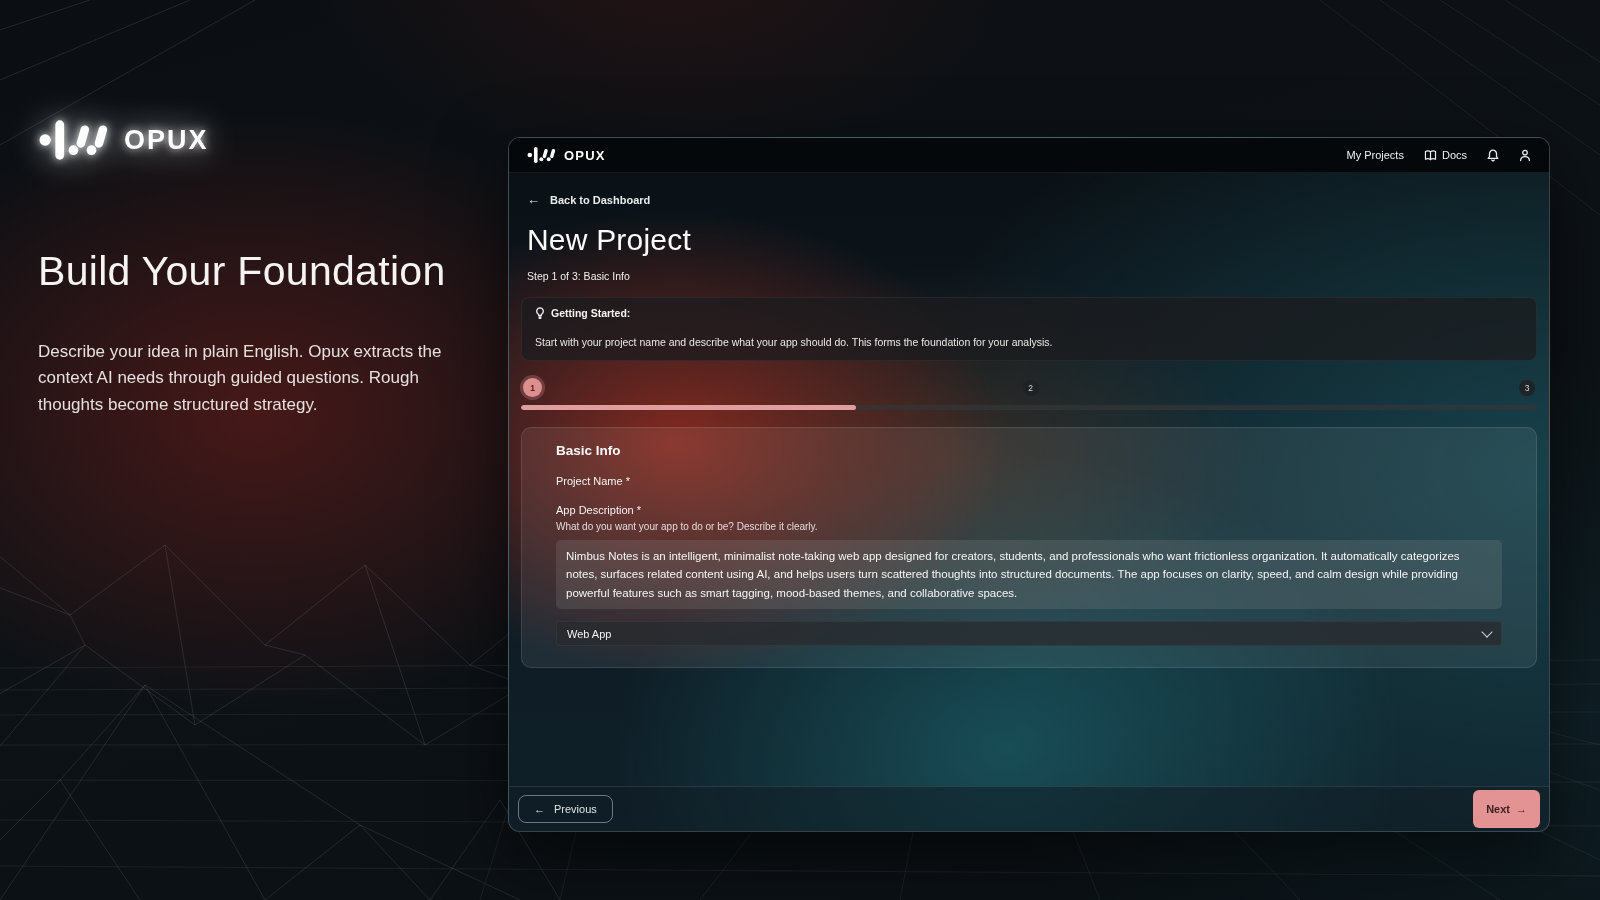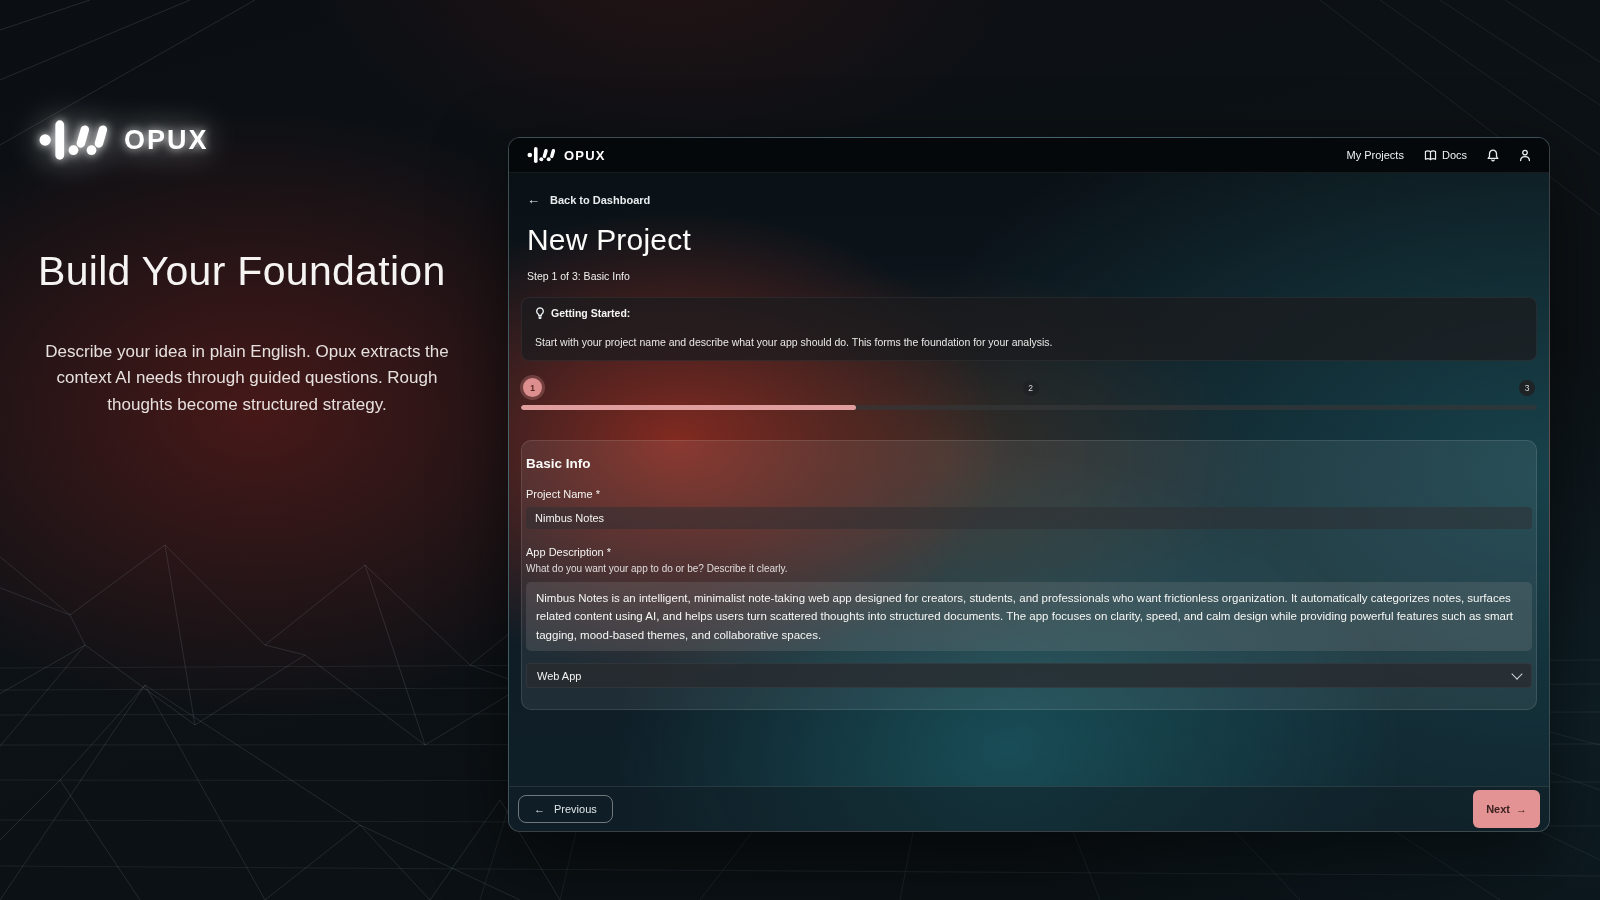--- a/index.html
+++ b/index.html
@@ -13,21 +13,21 @@
       linear-gradient(165deg,#0b0f13 0%,#0d1216 45%,#0a1014 100%);
   }
   .bg-svg{position:absolute;inset:0;pointer-events:none;}
 
   
   .left-panel{position:absolute;left:38px;top:118px;width:432px;}
   .brand{display:flex;align-items:center;gap:12px;
     filter:drop-shadow(0 0 5px rgba(255,255,255,0.9)) drop-shadow(0 0 16px rgba(255,255,255,0.55));}
   .brand .brand-text{font-size:27px;font-weight:700;letter-spacing:2px;color:#ffffff;}
   .left-panel h1{margin:86px 0 0;font-size:41px;font-weight:400;letter-spacing:0.3px;color:#f5f4f2;}
-  .left-panel p{margin:44px 0 0;font-size:17px;line-height:1.55;color:#e6e0de;width:418px;text-align:center;}
+  .left-panel p{margin:44px 0 0;font-size:17px;line-height:1.55;color:#e6e0de;width:418px;}
 
   
   .logo-mark{display:block;}
 
   
   .app-window{
     position:absolute;left:508px;top:137px;width:1040px;height:693px;
     border-radius:12px;border:1px solid rgba(255,255,255,0.20);overflow:hidden;
     box-shadow:0 24px 70px rgba(0,0,0,0.55);
     display:flex;flex-direction:column;
@@ -58,22 +58,22 @@
   .callout-body{margin-top:17px;font-size:10.5px;color:#e9e9e7;}
 
   .steps-row{display:flex;align-items:center;justify-content:space-between;margin:17px 2px 0;}
   .step-circle{width:16px;height:16px;border-radius:50%;background:rgba(32,34,36,0.92);color:#d8d8d8;
     font-size:8.5px;display:flex;align-items:center;justify-content:center;cursor:pointer;}
   .step-circle.active{width:19px;height:19px;background:#dd8f8f;color:#57221f;
     box-shadow:0 0 0 3px rgba(221,143,143,0.28);font-weight:700;}
   .progress-track{margin-top:8px;height:5px;border-radius:3px;background:rgba(52,54,56,0.72);overflow:hidden;}
   .progress-fill{height:100%;border-radius:3px;background:#e09d9d;}
 
-  .form-card{margin-top:30px;background:rgba(255,255,255,0.075);border:1px solid rgba(255,255,255,0.11);
-    border-radius:10px;padding:15px 4px 21px;}
+  .form-card{margin-top:17px;background:rgba(255,255,255,0.075);border:1px solid rgba(255,255,255,0.11);
+    border-radius:10px;padding:15px 34px 21px;}
   .card-title{font-size:13.5px;font-weight:700;color:#fafaf8;}
   .field-label{margin-top:17px;font-size:11px;color:#f4f4f2;}
   .field-helper{margin-top:5px;font-size:10px;color:rgba(255,255,255,0.82);}
   .text-input{margin-top:7px;width:100%;box-sizing:border-box;height:22px;border:none;border-radius:4px;
     background:rgba(46,46,50,0.52);color:#f4f4f2;font-size:11px;padding:0 9px;outline:none;
     font-family:"Liberation Sans",sans-serif;}
   .text-area{margin-top:8px;width:100%;box-sizing:border-box;height:69px;border:none;border-radius:5px;
     background:rgba(150,150,150,0.20);color:#f6f6f4;font-size:11.5px;line-height:1.6;padding:7px 10px;
     resize:none;outline:none;font-family:"Liberation Sans",sans-serif;}
   .select{margin-top:8px;height:23px;border-radius:4px;background:rgba(40,42,46,0.78);
@@ -199,21 +199,20 @@
       <div class="step-circle">3</div>
     </div>
     <div class="progress-track">
       <div class="progress-fill" style="width: 33%;"></div>
     </div>
 
     <div class="form-card">
       <div class="card-title">Basic Info</div>
 
       <div class="field-label">Project Name *</div>
-      <input class="text-input" type="text" value="Nimbus Notes" style="">
 
       <div class="field-label">App Description *</div>
       <div class="field-helper">What do you want your app to do or be? Describe it clearly.</div>
       <textarea class="text-area" style="">Nimbus Notes is an intelligent, minimalist note-taking web app designed for creators, students, and professionals who want frictionless organization. It automatically categorizes notes, surfaces related content using AI, and helps users turn scattered thoughts into structured documents. The app focuses on clarity, speed, and calm design while providing powerful features such as smart tagging, mood-based themes, and collaborative spaces.</textarea>
 
       <div class="select">
         <span>Web App</span>
         <span class="chevron"></span>
       </div>
     </div>

